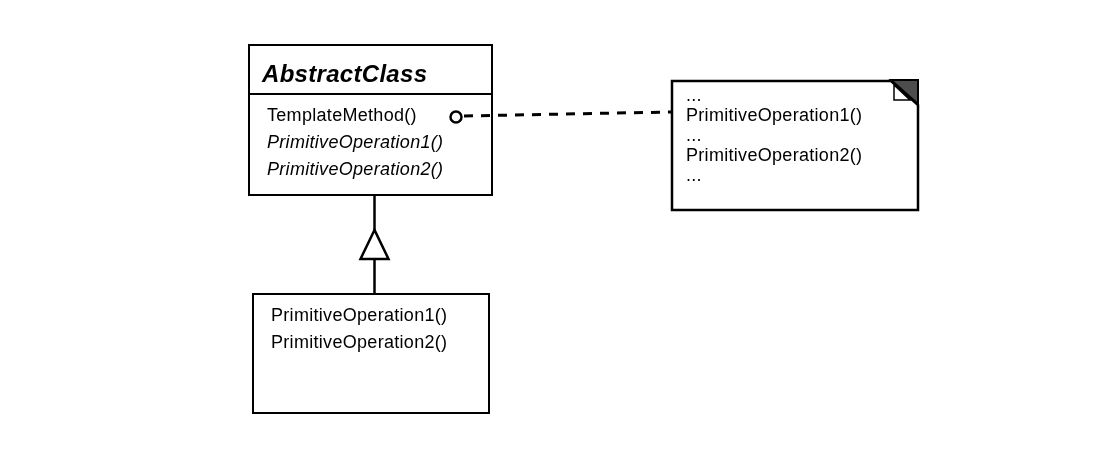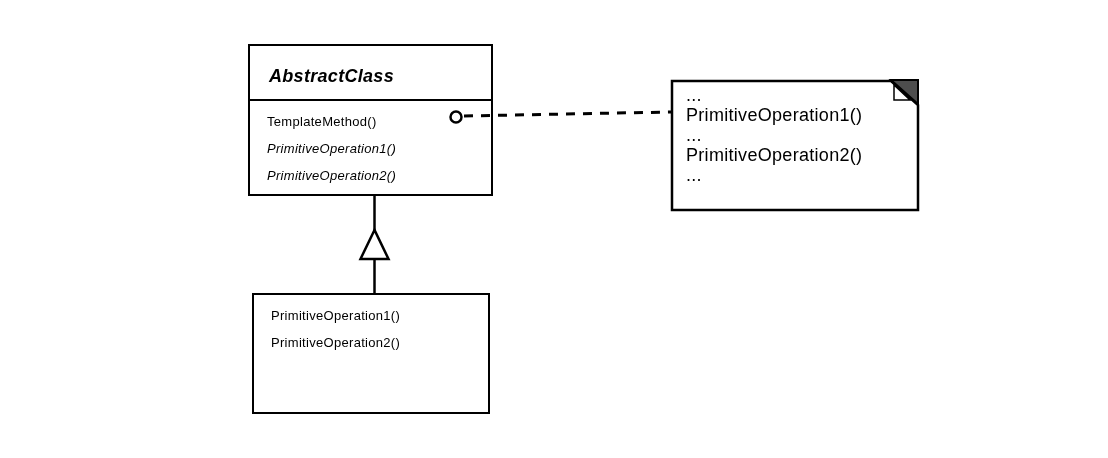--- a/index.html
+++ b/index.html
@@ -18,30 +18,29 @@
     border: 2.5px solid #000;
     box-sizing: border-box;
     z-index: 1;
   }
   .abstract-box { left: 248px; top: 44px; width: 245px; height: 152px; }
   .concrete-box { left: 252px; top: 293px; width: 238px; height: 121px; }
   .class-title {
     box-sizing: border-box;
     border-bottom: 2.5px solid #000;
     font-weight: bold;
-    font-size: 18px;
+    font-size: 24px;
     letter-spacing: 0.3px;
-    padding-left: 19px;
-    margin-top: 6px;
+    padding-left: 12px;
   }
   .abstract-box .class-title { height: 49px; padding-top: 14px; }
   .concrete-box .class-title { height: 44px; padding-top: 12px; }
   .class-methods {
     padding: 7px 0 0 17px;
-    font-size: 13px;
+    font-size: 18px;
     line-height: 27px;
     letter-spacing: 0.3px;
     white-space: nowrap;
   }
   .it { font-style: italic; }
   .note-text {
     position: absolute;
     left: 686px;
     top: 85px;
     width: 225px;

